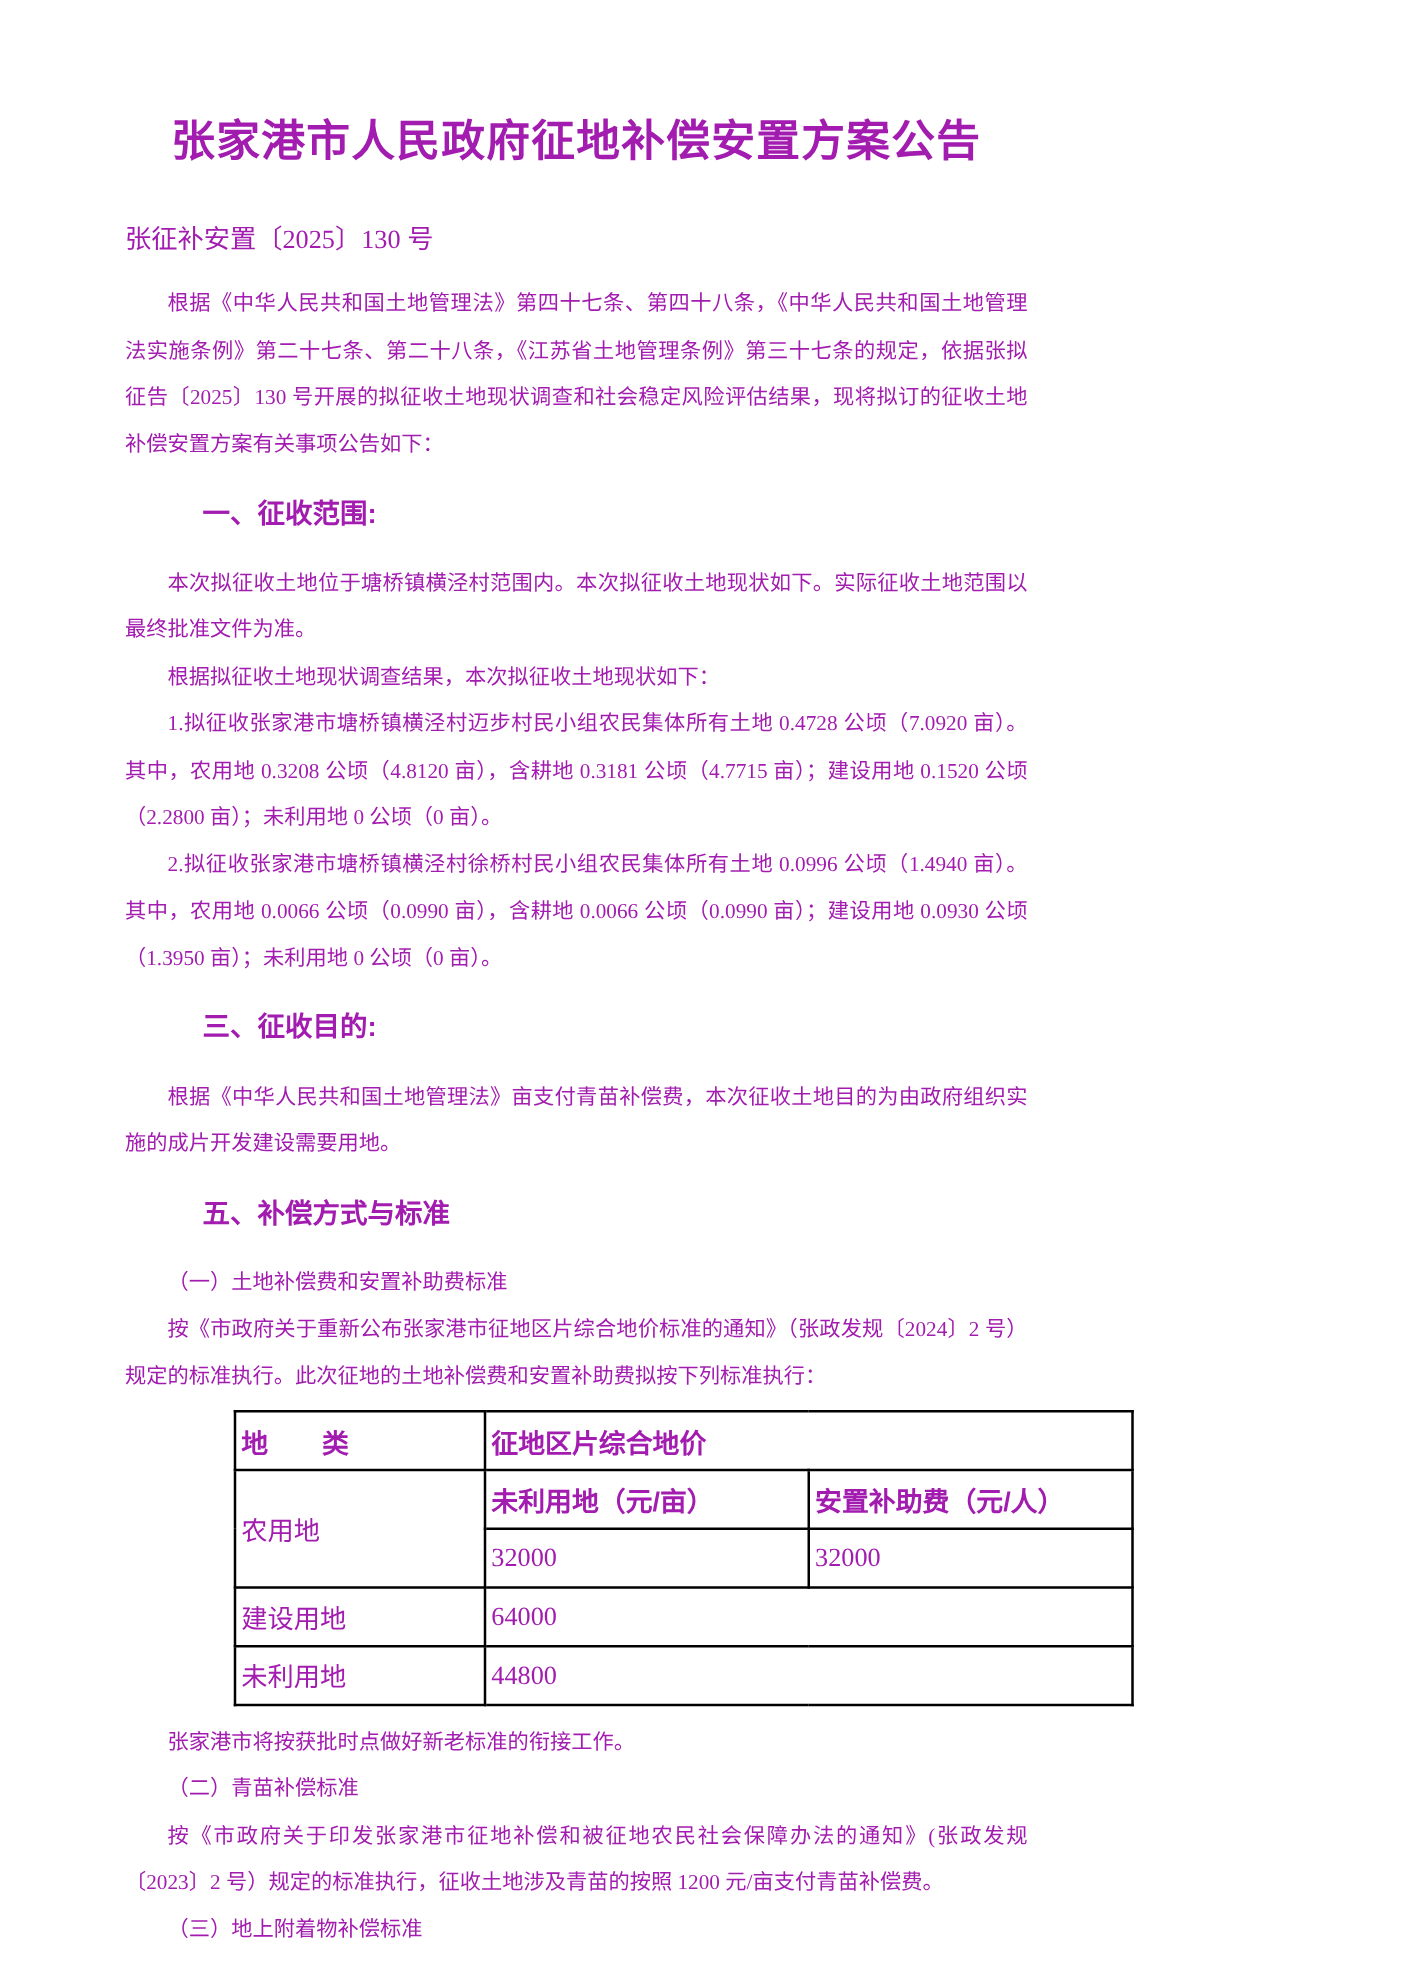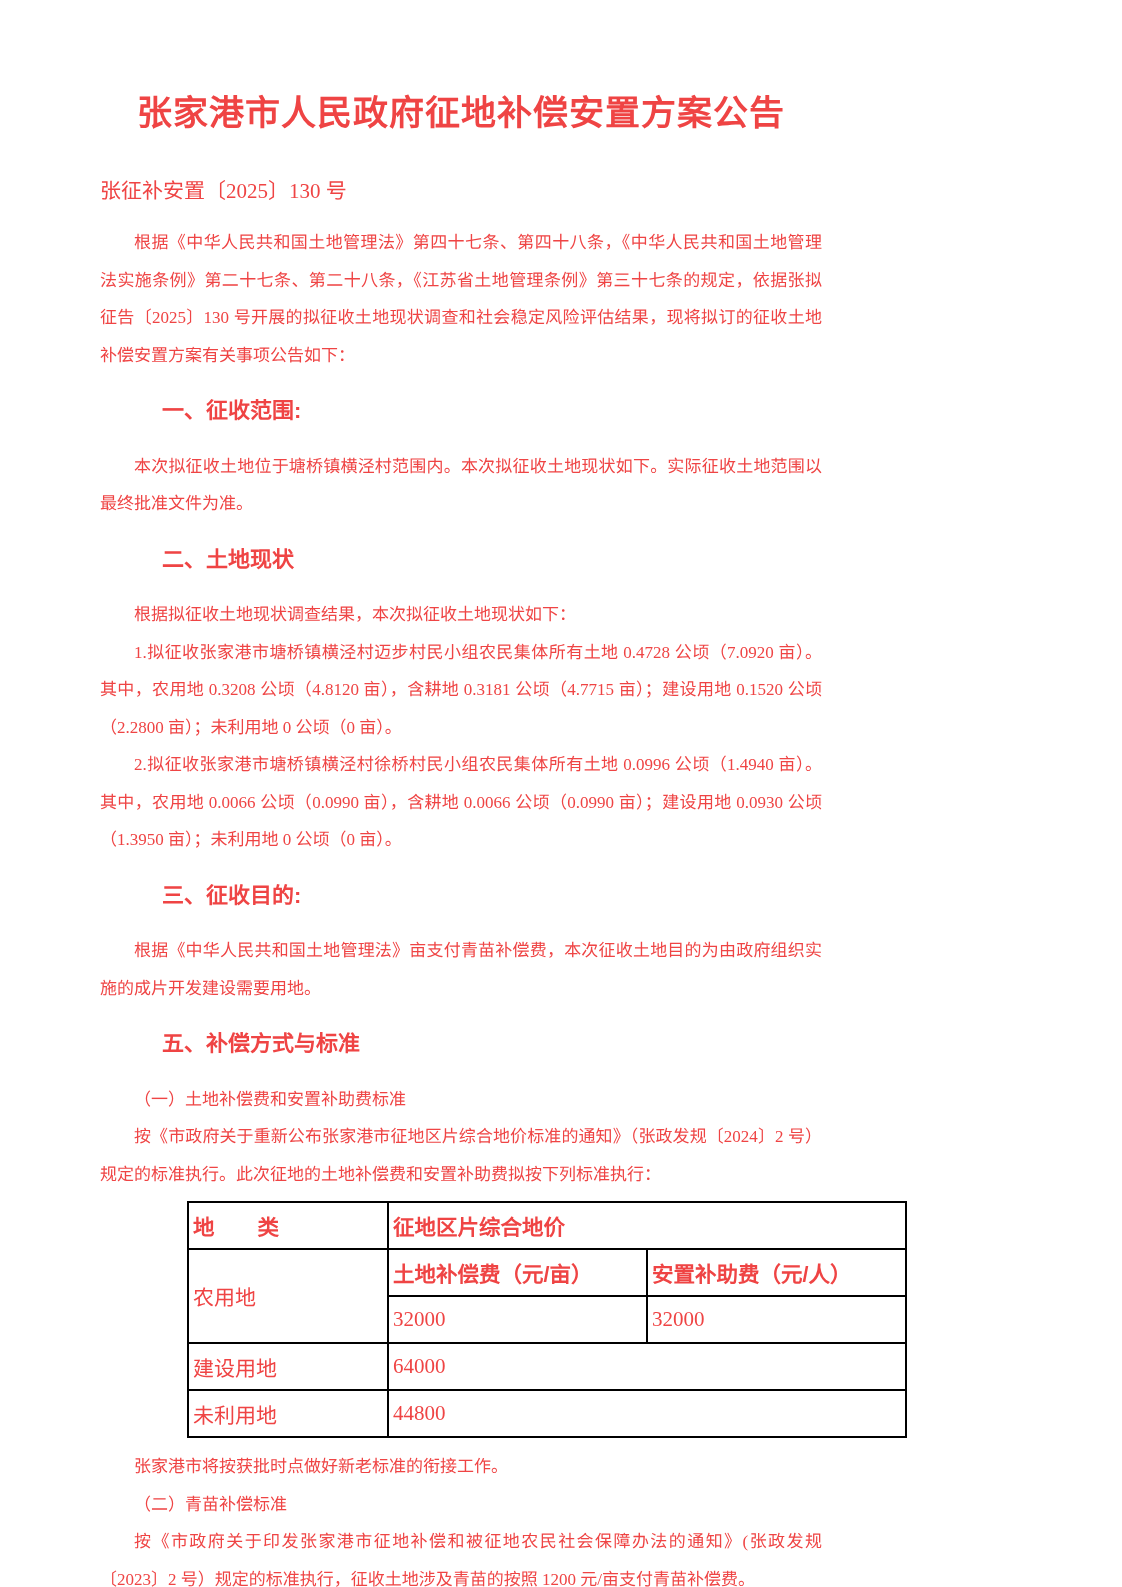--- a/index.html
+++ b/index.html
@@ -6,21 +6,21 @@
     margin: 0;
     padding: 0;
     background: #ffffff;
   }
   .page {
     position: relative;
     box-sizing: border-box;
     width: 922px;
     height: 1587px;
     background: #ffffff;
-    color: #ef4444;
+    color: #a21caf;
     padding: 92px 100px 40px 100px;
     font-family: "Liberation Serif", "DejaVu Serif", serif;
     overflow: hidden;
   }
   .title {
     margin: 0;
     font-size: 35px;
     line-height: 44px;
     font-weight: 700;
     text-align: center;
@@ -76,21 +76,20 @@
 
   <h1 class="title">张家港市人民政府征地补偿安置方案公告</h1>
 
   <div class="docnum">张征补安置〔2025〕130 号</div>
 
   <p class="body">根据《中华人民共和国土地管理法》第四十七条、第四十八条，《中华人民共和国土地管理法实施条例》第二十七条、第二十八条，《江苏省土地管理条例》第三十七条的规定，依据张拟征告〔2025〕130 号开展的拟征收土地现状调查和社会稳定风险评估结果，现将拟订的征收土地补偿安置方案有关事项公告如下：</p>
 
   <p class="hei">一、征收范围:</p>
   <p class="body">本次拟征收土地位于塘桥镇横泾村范围内。本次拟征收土地现状如下。实际征收土地范围以最终批准文件为准。</p>
 
-  <p class="hei">二、土地现状</p>
   <p class="body">根据拟征收土地现状调查结果，本次拟征收土地现状如下：</p>
   <p class="body">1.拟征收张家港市塘桥镇横泾村迈步村民小组农民集体所有土地 0.4728 公顷（7.0920 亩）。其中，农用地 0.3208 公顷（4.8120 亩），含耕地 0.3181 公顷（4.7715 亩）；建设用地 0.1520 公顷（2.2800 亩）；未利用地 0 公顷（0 亩）。</p>
   <p class="body">2.拟征收张家港市塘桥镇横泾村徐桥村民小组农民集体所有土地 0.0996 公顷（1.4940 亩）。其中，农用地 0.0066 公顷（0.0990 亩），含耕地 0.0066 公顷（0.0990 亩）；建设用地 0.0930 公顷（1.3950 亩）；未利用地 0 公顷（0 亩）。</p>
 
   <p class="hei">三、征收目的:</p>
   <p class="body">根据《中华人民共和国土地管理法》亩支付青苗补偿费，本次征收土地目的为由政府组织实施的成片开发建设需要用地。</p>
 
   <p class="hei">五、补偿方式与标准</p>
   <p class="body">（一）土地补偿费和安置补助费标准</p>
   <p class="body">按《市政府关于重新公布张家港市征地区片综合地价标准的通知》（张政发规〔2024〕2 号）规定的标准执行。此次征地的土地补偿费和安置补助费拟按下列标准执行：</p>
@@ -101,21 +100,21 @@
       <col style="width:259px">
       <col style="width:259px">
     </colgroup>
     <tbody>
       <tr>
         <td class="th">地　　类</td>
         <td class="th" colspan="2">征地区片综合地价</td>
       </tr>
       <tr>
         <td rowspan="2">农用地</td>
-        <td class="th">土地补偿费（元/亩）</td>
+        <td class="th">未利用地（元/亩）</td>
         <td class="th">安置补助费（元/人）</td>
       </tr>
       <tr>
         <td>32000</td>
         <td>32000</td>
       </tr>
       <tr>
         <td>建设用地</td>
         <td colspan="2">64000</td>
       </tr>

